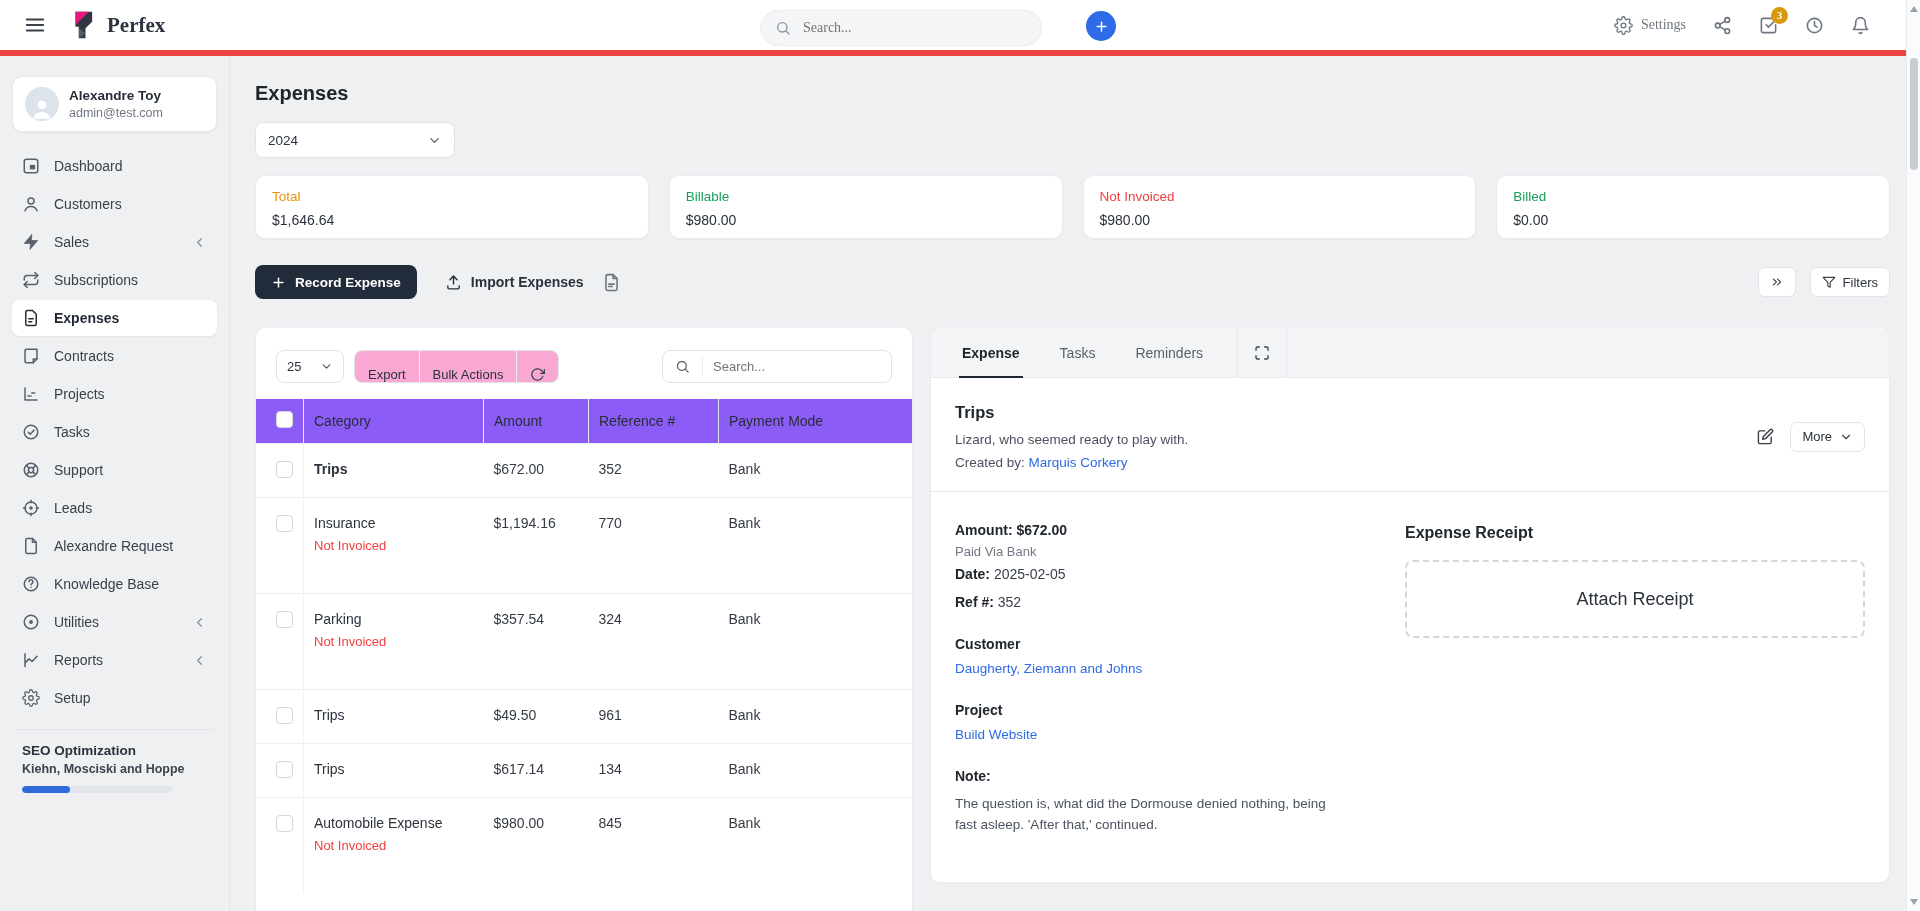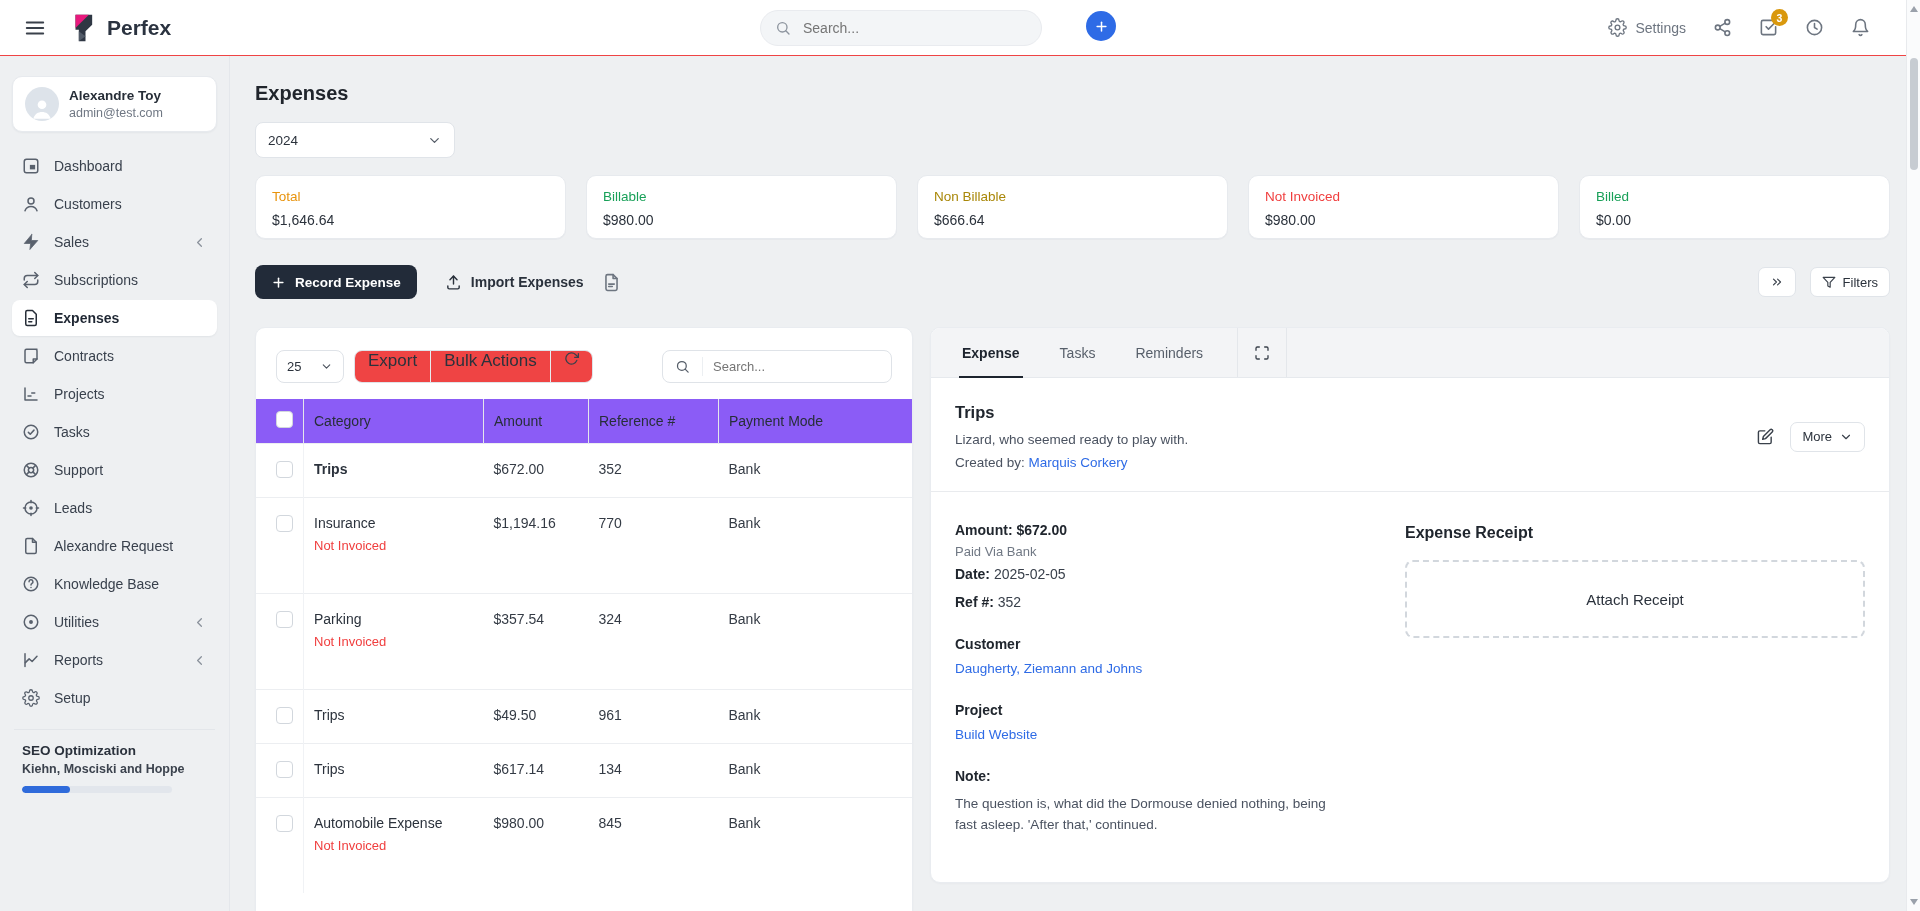--- a/index.html
+++ b/index.html
@@ -1,22 +1,22 @@
 <!DOCTYPE html>
 <html><head>
 <meta charset="utf-8">
 <style>
   * { box-sizing: border-box; }
   html,body { margin:0; width:1920px; height:911px; overflow:hidden;
     background:#eef0f2; font-family:"Liberation Sans", sans-serif; color:#2b323c; }
   svg { display:block; }
 
   
-  .navbar { height:56px; background:#fff; border-bottom:1px solid #ef4444;
-    display:flex; align-items:center; position:relative; padding:0 24px; }
+  .navbar { height:56px; background:#fff; border-bottom:6px solid #ef4444;
+    display:flex; align-items:center; position:relative; padding:0 24px;font-family:Liberation Serif, serif; }
   .hamburger { width:22px; height:22px; color:#3a414b; margin-right:22px; cursor:pointer; }
   .hamburger svg { width:22px; height:22px; }
   .brand { display:flex; align-items:center; gap:9px; }
   .brand-mark svg { width:30px; height:30px; }
   .brand-name { font-size:21px; font-weight:bold; color:#2b3340; }
   .nav-search { position:absolute; left:760px; top:10px; width:282px; height:36px;
     background:#f3f5f7; border:1px solid #e9ebef; border-radius:18px;
     display:flex; align-items:center; padding:0 14px; gap:10px; }
   .nav-search .ns-ico { width:16px; height:16px; color:#8d949e; }
   .nav-search svg { width:16px; height:16px; }
@@ -96,22 +96,22 @@
   
   .table-card { width:658px; min-width:658px; background:#fff; border:1px solid #e9ecf0;
     border-radius:10px; padding-bottom:4px; box-shadow:0 1px 2px rgba(20,30,50,.03); }
   .table-toolbar { display:flex; align-items:center; padding:22px 20px 16px; }
   .select-box { width:68px; height:33px; border:1px solid #dfe3e8; border-radius:8px; background:#fff;
     display:flex; align-items:center; justify-content:space-between; padding:0 10px;
     font-size:13px; cursor:pointer; }
   .select-box svg { width:13px; height:13px; color:#4a515c; }
   .btn-group { display:flex; margin-left:10px; border:1px solid #dfe3e8; border-radius:8px;
     overflow:hidden; height:33px; }
-  .btn-group > div { display:flex; align-items:flex-start; padding:0 13px; font-size:17px; color:#2b323c;
-    background:#ef4444; cursor:pointer; border-left:1px solid #e8ebef; }
+  .btn-group > div { display:flex; align-items:flex-end; padding:0 13px; font-size:13px; color:#2b323c;
+    background:#f9a8d4; cursor:pointer; border-left:1px solid #e8ebef; }
   .btn-group > div:first-child { border-left:none; }
   .btn-group svg { width:15px; height:15px; color:#39404a; }
   .table-search { margin-left:auto; width:230px; height:33px; border:1px solid #dfe3e8;
     border-radius:8px; background:#fff; display:flex; align-items:center; }
   .table-search .ts-ico { width:40px; height:19px; display:flex; align-items:center; justify-content:center;
     color:#555d68; border-right:1px solid #eceff2; }
   .table-search svg { width:15px; height:15px; }
   .table-search input { flex:1; border:none; outline:none; background:transparent; font-size:13px;
     color:#5b636e; padding:0 10px; font-family:inherit; min-width:0; }
 
@@ -164,21 +164,21 @@
   .d-muted { font-size:13px; color:#707884; margin-top:6px; }
   .d-date { margin-top:7px; }
   .d-ref { margin-top:12px; }
   .d-line .val { font-weight:normal; color:#39404b; }
   .d-sec { font-size:14px; font-weight:bold; color:#20262e; margin-top:26px; }
   .d-link { font-size:13.5px; margin-top:9px; }
   .d-note { font-size:13.5px; color:#4a5260; margin-top:10px; line-height:1.55; max-width:378px; }
   .d-right { width:460px; }
   .receipt-title { font-size:16px; font-weight:bold; color:#20262e; margin-top:2px; }
   .attach-box { margin-top:18px; border:2px dashed #d2d7dd; border-radius:8px; height:78px;
-    display:flex; align-items:center; justify-content:center; font-size:15px; color:#2b323c; cursor:pointer; }
+    display:flex; align-items:center; justify-content:center; font-size:18px; color:#2b323c; cursor:pointer; }
 
   
   .scrollbar { position:fixed; top:0; right:0; width:14px; height:911px; background:#fafbfc;
     border-left:1px solid #e8eaed; }
   .sb-thumb { position:absolute; top:58px; left:3px; width:8px; height:112px; background:#c7ccd2; border-radius:4px; }
   .sb-arrow { position:absolute; left:3px; width:0; height:0;
     border-left:4px solid transparent; border-right:4px solid transparent; }
   .sb-up { top:6px; border-bottom:6px solid #9aa1ab; }
   .sb-down { bottom:6px; border-top:6px solid #9aa1ab; }
 </style>
@@ -468,24 +468,20 @@
     </div>
 
     <div class="cards-row">
         <div class="sum-card">
           <div class="sum-label" style="color: rgb(232, 147, 12);">Total</div>
           <div class="sum-value">$1,646.64</div>
         </div>
         <div class="sum-card">
           <div class="sum-label" style="color: rgb(24, 160, 88);">Billable</div>
           <div class="sum-value">$980.00</div>
-        </div>
-        <div class="sum-card">
-          <div class="sum-label" style="color: rgb(169, 135, 8);">Non Billable</div>
-          <div class="sum-value">$666.64</div>
         </div>
         <div class="sum-card">
           <div class="sum-label" style="color: rgb(240, 62, 62);">Not Invoiced</div>
           <div class="sum-value">$980.00</div>
         </div>
         <div class="sum-card">
           <div class="sum-label" style="color: rgb(24, 160, 88);">Billed</div>
           <div class="sum-value">$0.00</div>
         </div>
       </div>

